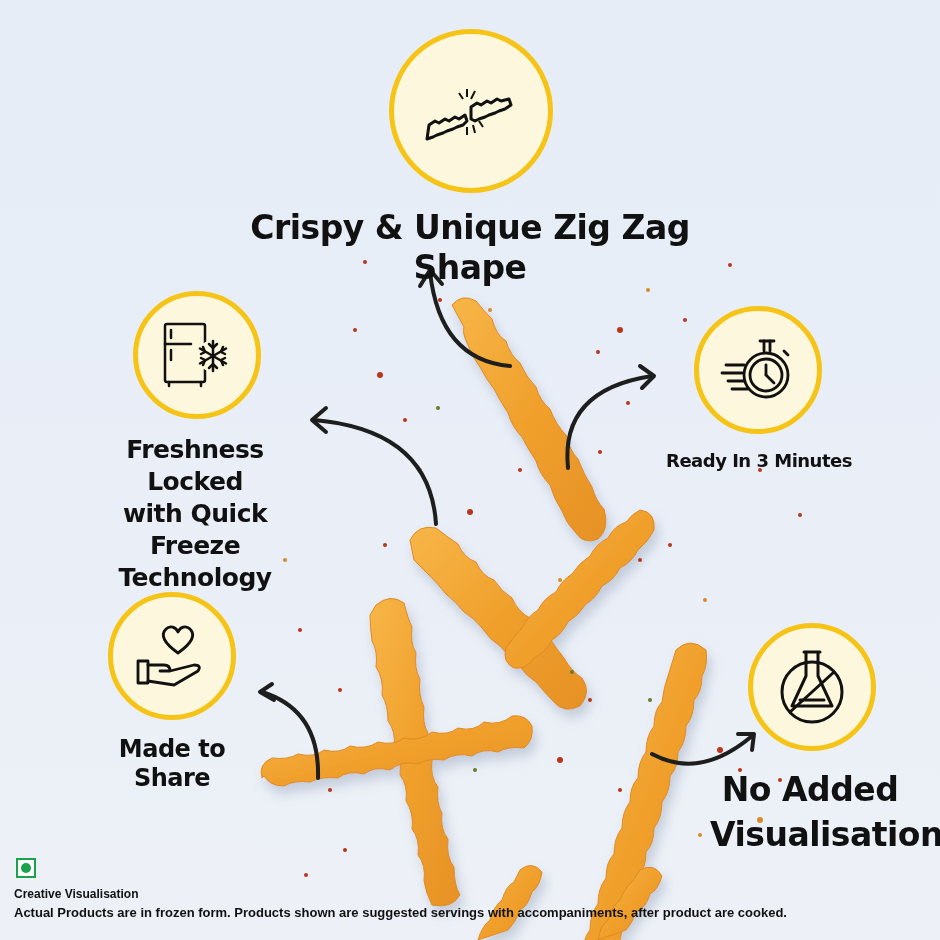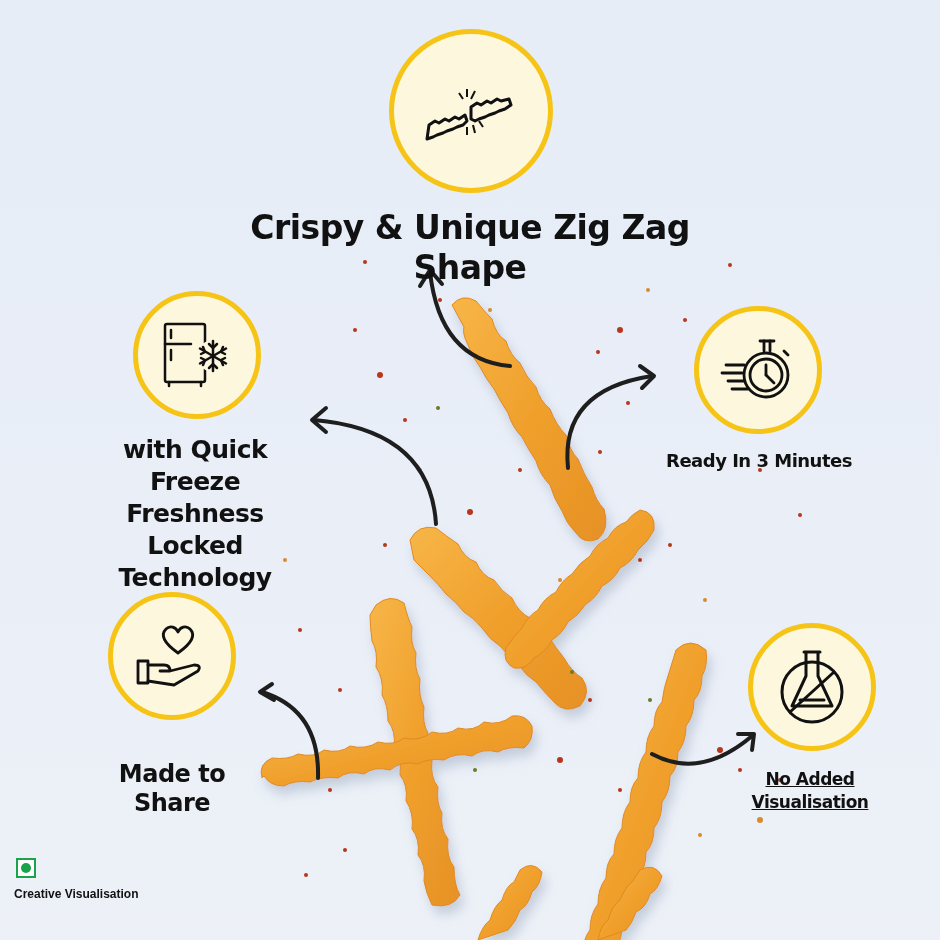--- a/index.html
+++ b/index.html
@@ -156,22 +156,22 @@
         <polyline points="-4,-12 0,-8 4,-12"></polyline>
           <polyline points="-4,12 0,8 4,12"></polyline>
         <polyline points="-12,-2 -8,-4 -10,-9"></polyline>
           <polyline points="12,2 8,4 10,9"></polyline>
         <polyline points="12,-2 8,-4 10,-9"></polyline>
           <polyline points="-12,2 -8,4 -10,9"></polyline>
       </g>
     </svg>
   </div>
   <div class="label" style="left:80px;top:434px;width:230px;font-size:25px;line-height:1.28;">
+    <div>Freshness Locked</div>
     <div>with Quick Freeze</div>
-    <div>Freshness Locked</div>
     <div>Technology</div>
   </div>
 
   <div class="badge" style="left:694px;top:306px;width:128px;height:128px;">
     <svg width="80" height="70" viewBox="0 0 80 70" fill="none" stroke="#111" stroke-width="2.8" stroke-linecap="round">
       <circle cx="48" cy="40" r="22"></circle>
       <circle cx="48" cy="40" r="16"></circle>
       <line x1="48" y1="30" x2="48" y2="40"></line>
         <line x1="48" y1="40" x2="56" y2="48"></line>
       <line x1="42" y1="6" x2="56" y2="6"></line>
@@ -188,35 +188,36 @@
     <span>Ready In 3 Minutes</span>
   </div>
 
   <div class="badge" style="left:108px;top:592px;width:128px;height:128px;">
     <svg width="76" height="66" viewBox="0 0 76 66" fill="none" stroke="#111" stroke-width="2.8" stroke-linecap="round" stroke-linejoin="round">
       <path d="M44,30 C30,20 26,12 32,6 C36,2 42,4 44,9 C46,4 52,2 56,6 C62,12 58,20 44,30 Z"></path>
       <rect x="4" y="38" width="10" height="22"></rect>
       <path d="M14,42 L30,42 Q36,42 36,48 L26,48 M36,48 L60,42 Q68,42 64,48 L40,62 L14,58"></path>
     </svg>
   </div>
-  <div class="label" style="left:82px;top:735px;width:180px;font-size:24px;margin-top:25px;">
+  <div class="label" style="left:82px;top:735px;width:180px;font-size:24px;">
     <span>Made to Share</span>
   </div>
 
   <div class="badge" style="left:748px;top:623px;width:128px;height:128px;">
     <svg width="72" height="78" viewBox="0 0 72 78" fill="none" stroke="#111" stroke-width="3" stroke-linecap="round" stroke-linejoin="round">
       <circle cx="36" cy="44" r="30"></circle>
       <line x1="14" y1="64" x2="58" y2="24"></line>
       <path d="M28,4 L44,4 M30,4 L30,28 L16,58 L56,58 L42,28 L42,4"></path>
       <line x1="24" y1="52" x2="48" y2="52"></line>
     </svg>
   </div>
-  <div class="label" style="left:710px;top:768px;width:200px;font-size:17px;line-height:1.35;text-decoration:underline;">
+  <div class="label" style="left:710px;top:768px;width:200px;font-size:33px;line-height:1.35;">
     <div>No Added</div>
     <div>Visualisation</div>
   </div>
 
   <div class="veg">
       <span></span>
     </div>
   <div class="disc1">Creative Visualisation</div>
+  <div class="disc2">Actual Products are in frozen form. Products shown are suggested servings with accompaniments, after product are cooked.</div>
 
 </div>
 
 </body></html>

